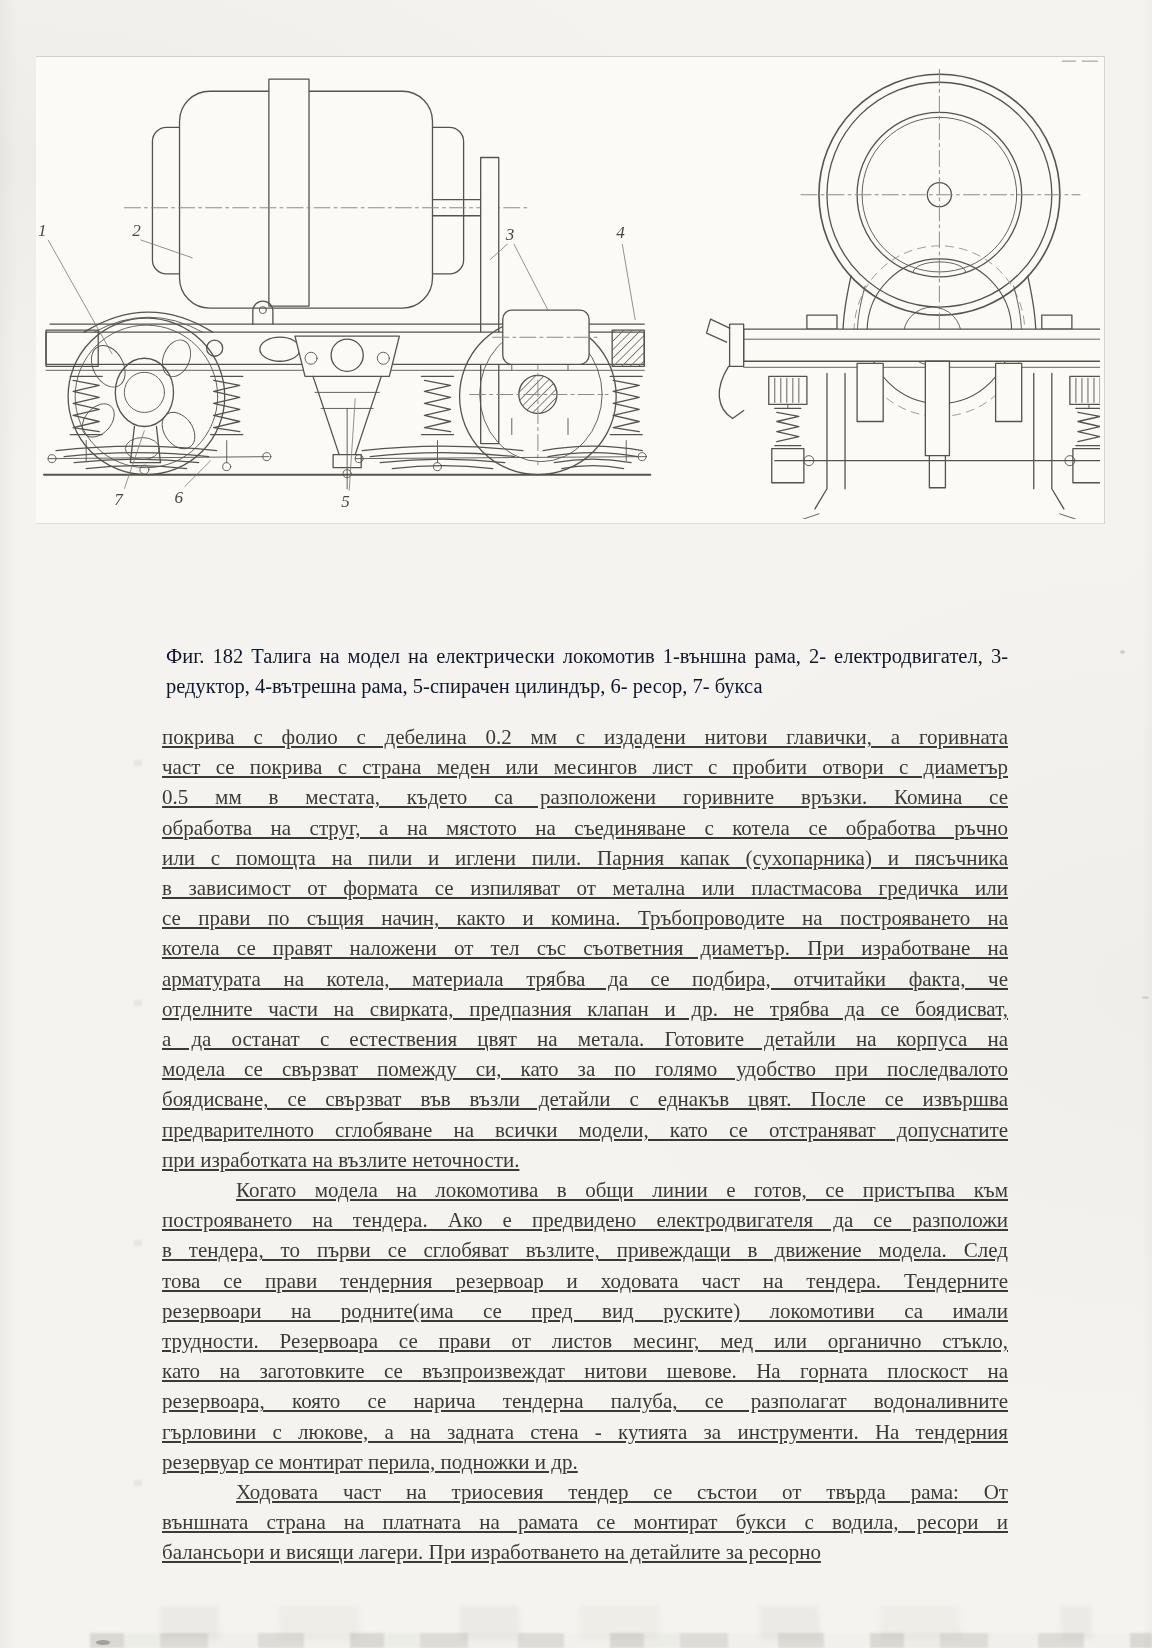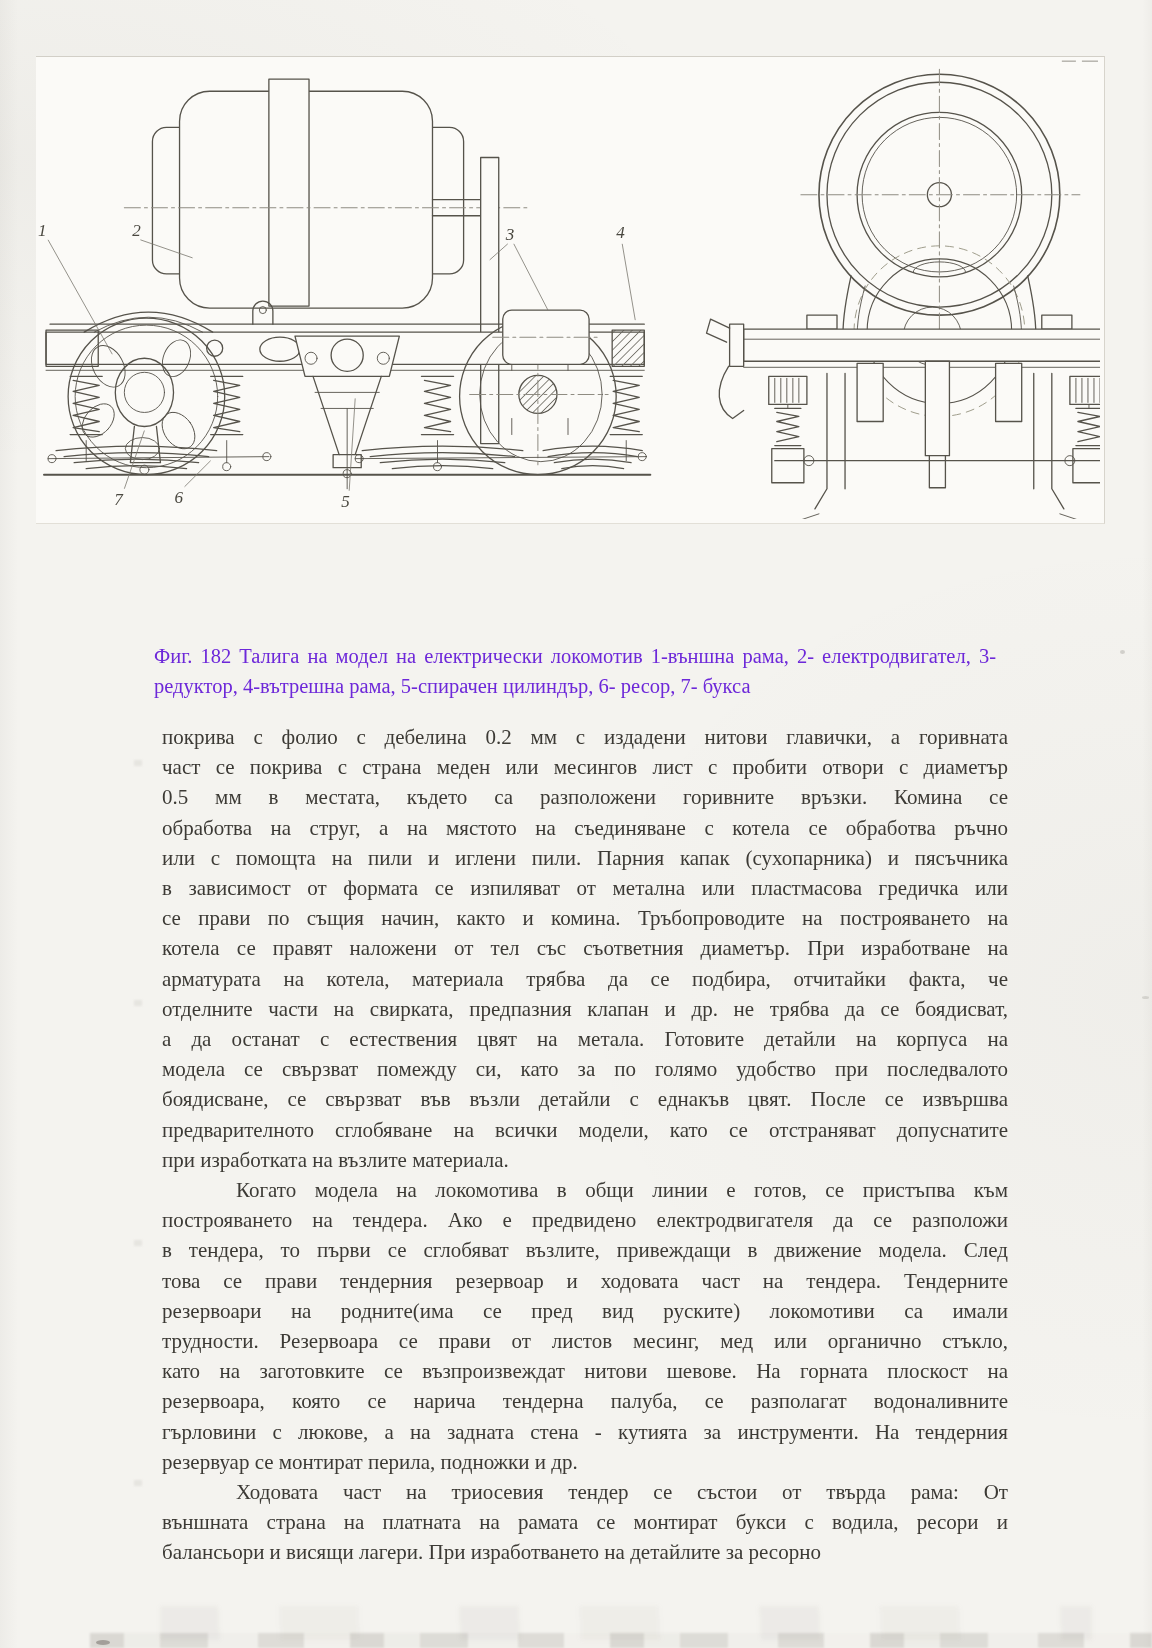--- a/index.html
+++ b/index.html
@@ -29,33 +29,33 @@
   .drw{stroke:#56534b;fill:none;stroke-width:1.3;stroke-linecap:round;stroke-linejoin:round;}
   .drw-fill{fill:#fbfaf7;}
   .cl{stroke:#8f8c82;stroke-width:1;stroke-dasharray:16 4 3 4;fill:none;}
   .thin{stroke-width:0.9;}
   .thick{stroke-width:2;}
   .callout{font-style:italic;font-size:17px;fill:#4a4840;stroke:none;font-family:"Liberation Serif",serif;}
   .leader{stroke:#7b786f;stroke-width:0.8;fill:none;}
 
   
   .figure-caption{
-    position:absolute;left:154px;top:641px;width:842px;
-    font-size:20.5px;line-height:30px;color:#6d28d9;
+    position:absolute;left:166px;top:641px;width:842px;
+    font-size:20.5px;line-height:30px;color:#0f172a;
   }
   .figure-caption .cap-line{text-align:justify;text-align-last:justify;}
   .figure-caption .cap-line.cap-last{text-align:right;text-align-last:left;}
 
   
   .body-text{
     position:absolute;left:162px;top:722px;width:846px;
     font-size:21px;line-height:30.2px;color:#3c3a35;
   }
   .paragraph{margin:0;}
-  .line{text-align:justify;text-align-last:justify;}
+  .line{text-align:justify;text-align-last:justify;text-decoration:underline;}
   .line-last{text-align:left;text-align-last:left;}
   .line-indent{text-indent:74px;}
 
   
   .bottom-smudge{
     position:absolute;left:90px;right:0;bottom:0;height:15px;
     background:repeating-linear-gradient(90deg,
       rgba(130,126,116,0.22) 0 34px, rgba(170,166,156,0.08) 34px 70px,
       rgba(120,116,106,0.18) 70px 118px, rgba(190,186,176,0.05) 118px 168px,
       rgba(135,131,121,0.20) 168px 214px, rgba(200,196,186,0.04) 214px 260px);
@@ -283,21 +283,21 @@
       <div class="line">или с помощта на пили и иглени пили. Парния капак (сухопарника) и пясъчника</div>
       <div class="line">в зависимост от формата се изпиляват от метална или пластмасова гредичка или</div>
       <div class="line">се прави по същия начин, както и комина. Тръбопроводите на построяването на</div>
       <div class="line">котела се правят наложени от тел със съответния диаметър. При изработване на</div>
       <div class="line">арматурата на котела, материала трябва да се подбира, отчитайки факта, че</div>
       <div class="line">отделните части на свирката, предпазния клапан и др. не трябва да се боядисват,</div>
       <div class="line">а да останат с естествения цвят на метала.  Готовите детайли на корпуса на</div>
       <div class="line">модела се свързват помежду си, като за по голямо удобство при последвалото</div>
       <div class="line">боядисване, се свързват във възли детайли с еднакъв цвят. После се извършва</div>
       <div class="line">предварителното сглобяване на всички модели, като се отстраняват допуснатите</div>
-      <div class="line line-last">при изработката на възлите материала.</div>
+      <div class="line line-last">при изработката на възлите неточности.</div>
     </div>
     <div class="paragraph">
       <div class="line line-indent">Когато модела на локомотива в общи линии е готов, се пристъпва към</div>
       <div class="line">построяването на тендера. Ако е предвидено електродвигателя да се разположи</div>
       <div class="line">в тендера, то първи се сглобяват възлите, привеждащи в движение модела. След</div>
       <div class="line">това се прави тендерния резервоар и ходовата част на тендера. Тендерните</div>
       <div class="line">резервоари на родните(има се пред вид руските) локомотиви са имали</div>
       <div class="line">трудности. Резервоара се прави от листов месинг, мед или органично стъкло,</div>
       <div class="line">като на заготовките се възпроизвеждат нитови шевове. На горната плоскост на</div>
       <div class="line">резервоара, която се нарича тендерна палуба, се разполагат водоналивните</div>

